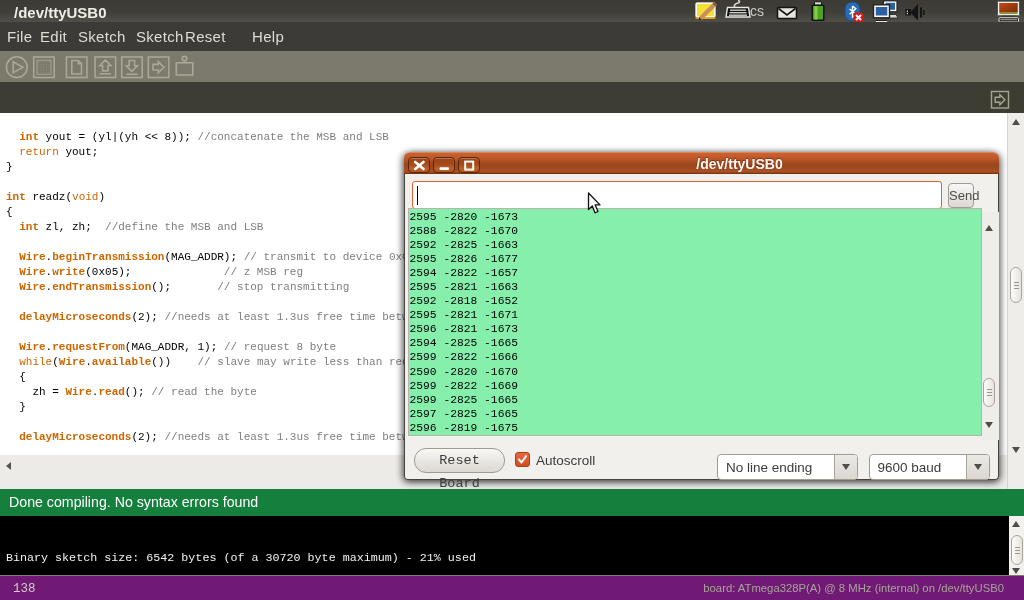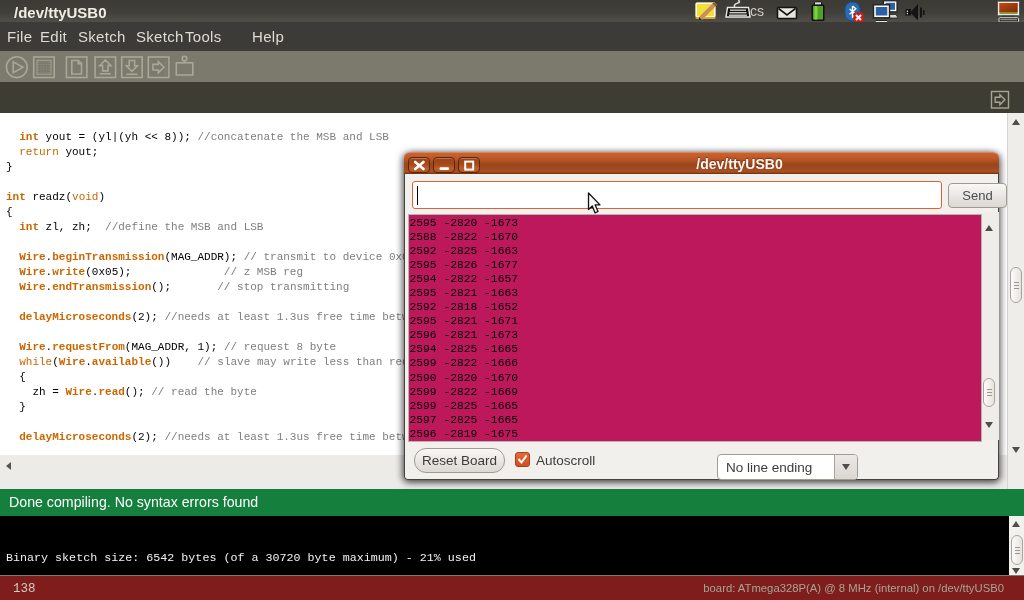--- a/index.html
+++ b/index.html
@@ -81,50 +81,50 @@
 }
 .sbtn svg { position:absolute; left:0; top:0; }
 #sttext { left:76px; right:0; top:3px; text-align:center; font-size:14px;
   font-weight:bold; color:#fef9f3; text-shadow:0 -1px 1px rgba(60,10,0,0.5); }
 #sbody { left:0; top:22px; width:595px; height:306px; background:#f2f0ed;
   border-left:1.5px solid #45443e; border-right:1.5px solid #45443e;
   border-bottom:1.5px solid #45443e; border-radius:0 0 4px 4px; }
 #sfield { left:7px; top:7px; width:530px; height:28px; background:#fff;
   border:1px solid #e06334; border-radius:3px; }
 #scaret { left:12px; top:11.5px; width:1.3px; height:19px; background:#000; }
-#sendbtn { left:543px; top:8.5px; width:59px; height:25px;
+#sendbtn { left:543px; top:8.5px; width:26px; height:25px;
   background:linear-gradient(180deg,#f9f8f6,#e7e4e0 60%,#dcd8d3);
   border:1px solid #a09a90; border-radius:4px;
   font-size:13px; color:#4c4c4c; text-align:center; line-height:23px; }
-#soutput { left:3px; top:40px; width:574px; height:227.5px; background:#be185d;
+#soutput { left:3px; top:34px; width:574px; height:227.5px; background:#86efac;
   border:1px solid #b8b4ad; }
 #soutput pre { position:absolute; left:0.5px; top:1px;
   font-family:"Liberation Mono", monospace; font-size:11.3px; line-height:14.05px;
   color:#000; }
 #sscroll { left:577px; top:38px; width:16.5px; height:227.5px; background:#efedea; }
 #resetbtn { left:9px; top:273.5px; width:91px; height:25px;
   background:linear-gradient(180deg,#f9f8f6,#e7e4e0 60%,#dcd8d3);
   border:1px solid #a09a90; border-radius:12px;
-  font-size:13.5px; color:#3c3c3c; text-align:center; line-height:23px; }
+  font-size:13.5px; color:#3c3c3c; text-align:center; line-height:23px;font-family:Liberation Mono, monospace; }
 #autock { left:110px; top:278px; width:15px; height:15px;
   background:linear-gradient(180deg,#e46a3e,#d44e20); border:1px solid #a93f14;
   border-radius:3px; }
 #autock svg { position:absolute; left:-1px; top:-1px; }
 #autolbl { left:131px; top:278.5px; font-size:13.5px; color:#3c3c3c; }
 .combo { top:271px; height:26px; background:#fff; border:1px solid #a29c93;
   border-radius:4px; overflow:hidden;margin-top:9px; }
 .combo span { position:absolute; left:8px; top:4.5px; font-size:13.5px; color:#3c3c3c; }
 .cararea { position:absolute; right:0; top:0; width:23px; height:26px;
   background:linear-gradient(180deg,#eceae6,#d9d5cf); border-left:1px solid #a8a299; }
 
 
 #cursor { z-index:50; }
 
 
-#statusbar { left:0; top:575px; width:1024px; height:25px; background:#7f1d1d;
+#statusbar { left:0; top:575px; width:1024px; height:25px; background:#701a75;
   border-top:1px solid #7d7c70; }
 #lineno { left:13px; top:6px; font-family:"Liberation Mono", monospace;
   font-size:12.5px; color:#cfcdc2; }
 #boardinfo { right:20px; top:6px; font-size:11.3px; color:#a5a497; }
 </style>
 </head>
 <body>
 <div id="screen">
 
   <div class="abs" id="panel"></div>
@@ -192,21 +192,21 @@
           <stop offset="1" stop-color="#7e2a06"></stop>
       </linearGradient>
     </defs>
   </svg>
 
   <div class="abs" id="menubar">
     <span class="mi" style="left:7px">File</span>
     <span class="mi" style="left:40px">Edit</span>
     <span class="mi" style="left:78px">Sketch</span>
     <span class="mi" style="left:136px">Sketch</span>
-    <span class="mi" style="left:185px">Tools</span>
+    <span class="mi" style="left:185px">Reset</span>
     <span class="mi" style="left:252px">Help</span>
   </div>
 
   <div class="abs" id="toolbar">
     <svg width="220" height="31" style="position:absolute;left:0;top:0" fill="none" stroke="#a9a896" stroke-width="1.6">
       <circle cx="16.8" cy="16.2" r="10.4"></circle>
       <path d="M 13.2,10.8 L 13.2,21.6 L 23,16.2 Z"></path>
       <rect x="33.7" y="6" width="20.5" height="20.5"></rect>
       <g stroke="none" fill="#a6a593">
         <rect x="37" y="9.3" width="14" height="14" fill="none" stroke="#a6a593" stroke-width="1"></rect>
@@ -356,20 +356,26 @@
             <path d="M 3.5,7 L 6.5,10.5 L 11.5,3.5" fill="none" stroke="#fff" stroke-width="2"></path>
           </svg>
       </div>
       <div class="abs" id="autolbl">Autoscroll</div>
       <div class="abs combo" style="left:312px; width:141px;">
         <span>No line ending</span>
         <div class="cararea">
             <div class="darr" style="margin:9px auto 0;"></div>
           </div>
       </div>
+      <div class="abs combo" style="left:463.5px; width:121.5px;">
+        <span>9600 baud</span>
+        <div class="cararea">
+            <div class="darr" style="margin:9px auto 0;"></div>
+          </div>
+      </div>
     </div>
   </div>
 
   <svg class="abs" id="cursor" width="16" height="24" style="left:587px; top:192px;">
     <polygon points="1.5,1 1.5,17.5 5.3,14 8,20.8 11,19.5 8.2,12.9 13,12.9" fill="#f8f8f8" stroke="#111" stroke-width="1.3" stroke-linejoin="round"></polygon>
   </svg>
 
 </div>
 
 </body></html>

